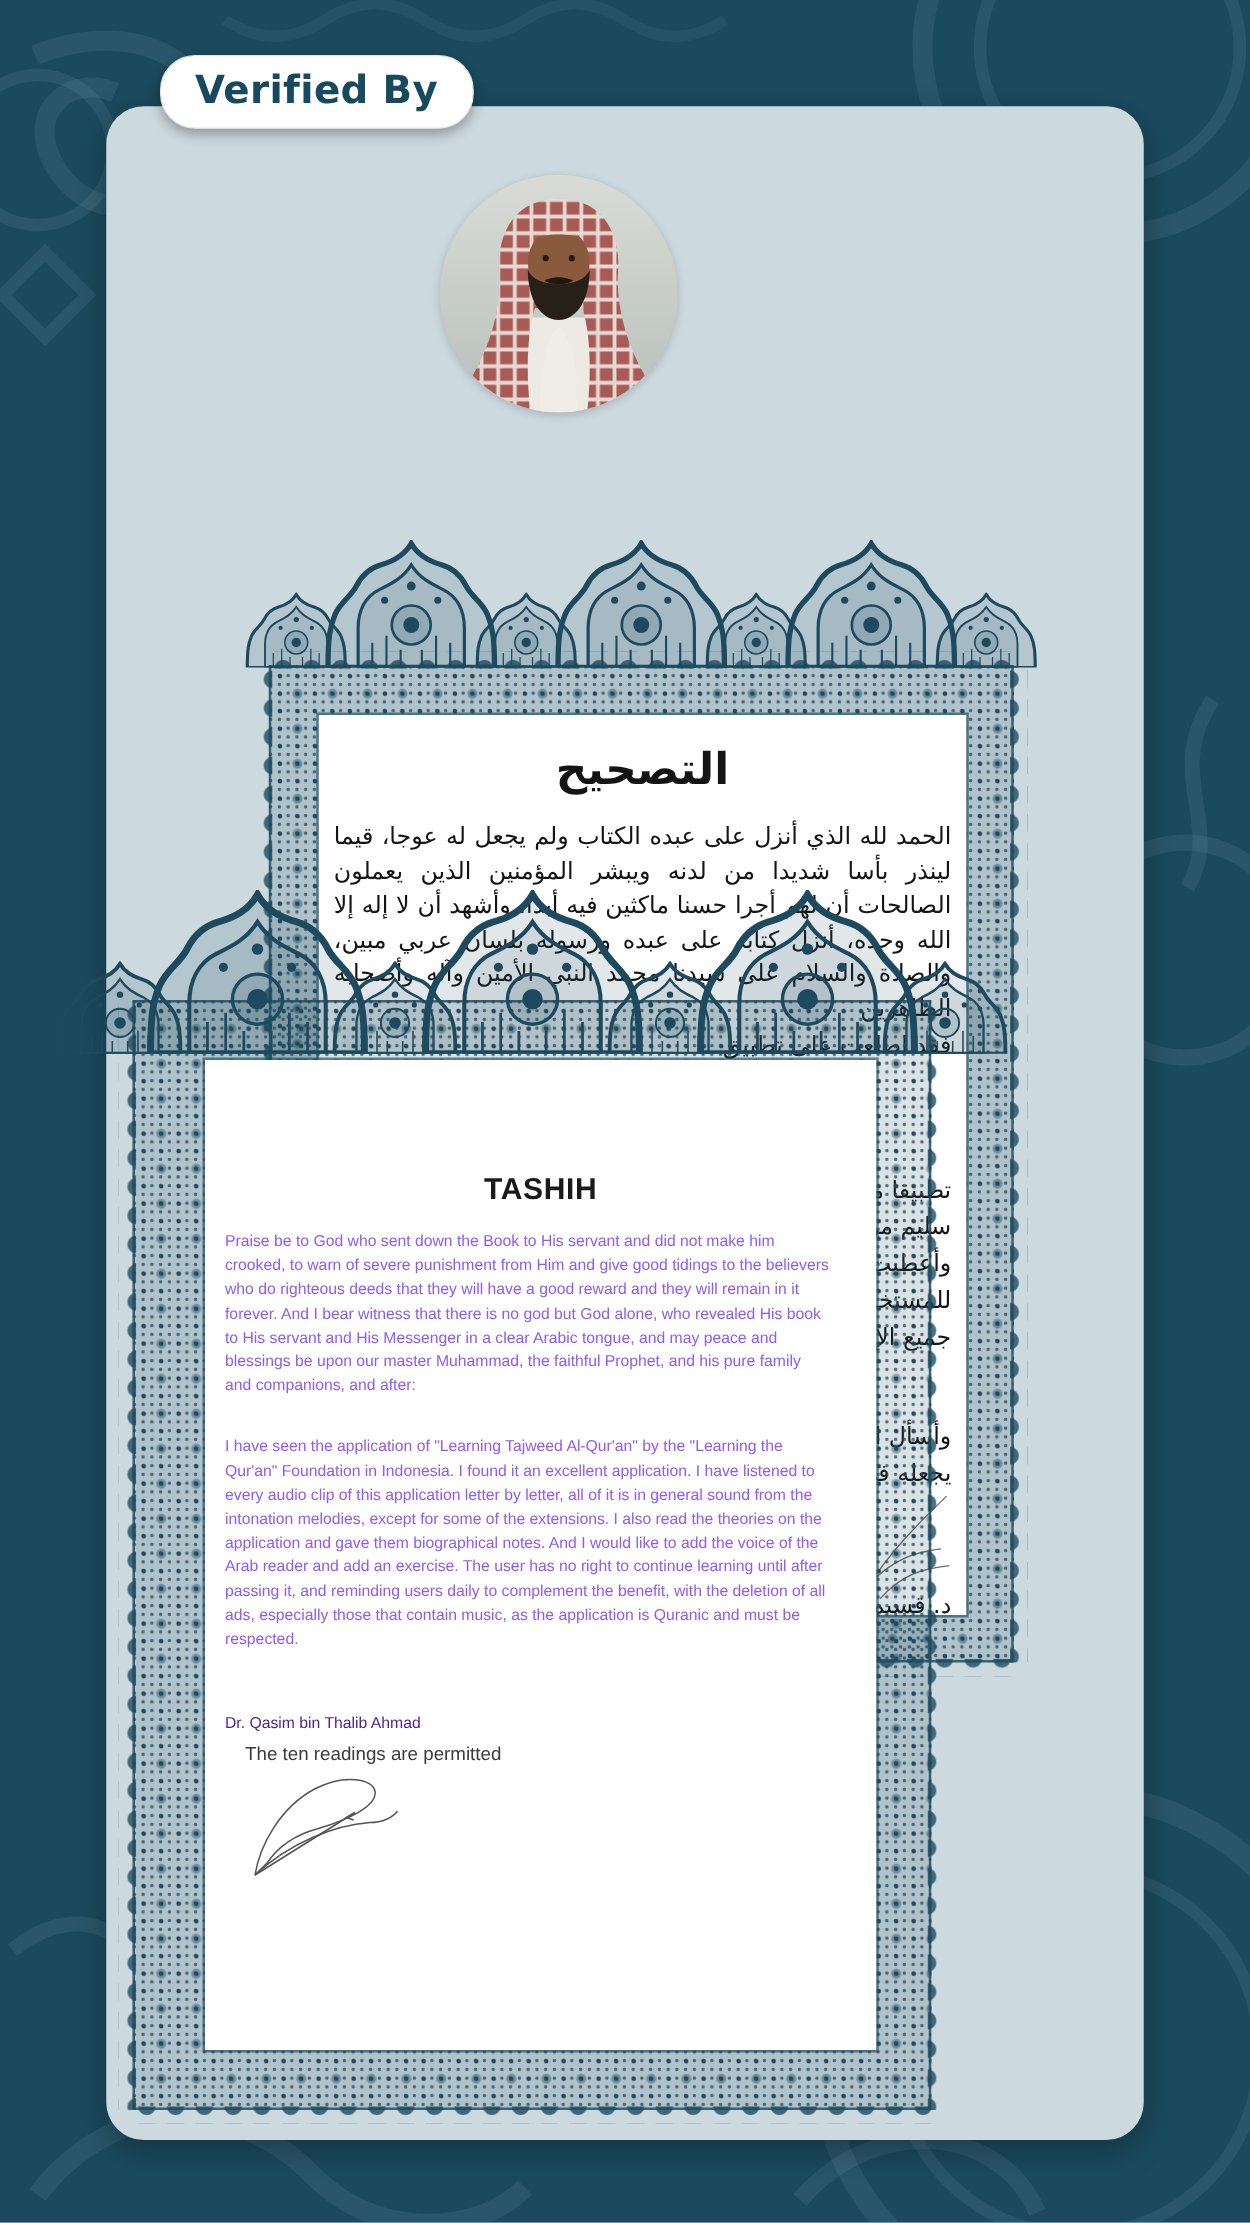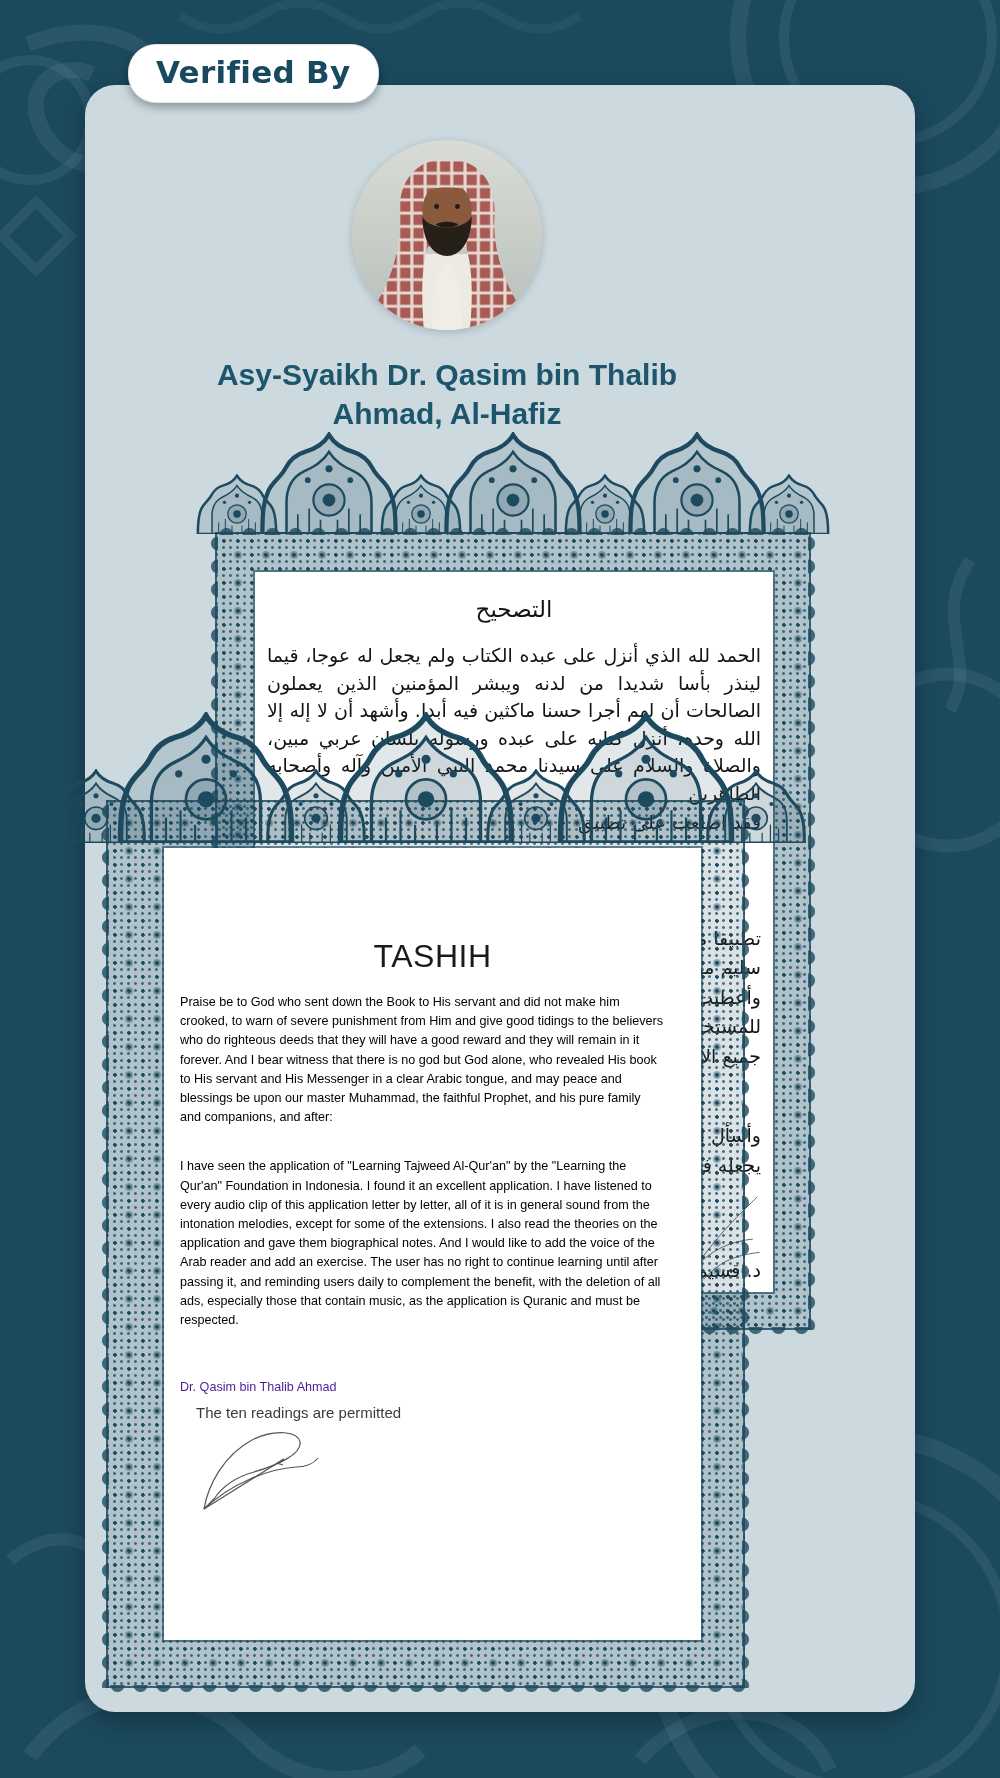--- a/index.html
+++ b/index.html
@@ -85,42 +85,42 @@
   .fan.b{position:relative;z-index:1;}
   .fan.s{z-index:0;}
   .cr1 .fan.b{width:150px;height:102px;}
   .cr1 .fan.s{width:86px;height:60px;margin:0 -26px;}
   .cr2 .fan.b{width:184px;height:131px;}
   .cr2 .fan.s{width:104px;height:74px;margin:0 -34px;}
   
   .ar-title{
     margin-top:24px;text-align:center;direction:rtl;
     font-family:"DejaVu Sans", sans-serif;
-    font-weight:normal;font-size:23px;color:#141414;
+    font-weight:bold;font-size:35px;color:#141414;
   }
   .ar-body{
     margin:20px 12px 0 12px;direction:rtl;text-align:justify;
     font-family:"DejaVu Sans", sans-serif;
     font-size:19px;line-height:27.5px;color:#141414;
   }
   .frag{
     margin:2px 12px 0 12px;direction:rtl;text-align:right;
     font-family:"DejaVu Sans", sans-serif;
     font-size:19px;line-height:27.5px;color:#141414;
   }
   .fg1{margin-top:88px;} .fg6{margin-top:52px;} .fg8{margin-top:78px;}
   .ar-sig{position:absolute;right:8px;top:616px;width:80px;height:100px;}
   
   .en-title{
     margin-top:90px;text-align:center;
-    font-weight:normal;font-size:32px;color:#1a1a1a;letter-spacing:.5px;
+    font-weight:bold;font-size:24px;color:#1a1a1a;letter-spacing:.5px;
   }
   .en-p{
     margin:18px 38px 0 16px;
-    font-size:12.6px;line-height:19.2px;color:#000000;text-align:left;
+    font-size:12.6px;line-height:19.2px;color:#8b5cf6;text-align:left;
   }
   .en-p2{margin-top:30px;}
   .en-p3{margin-top:46px;}
   .sig-name{margin:50px 38px 4px 16px;font-size:12.6px;color:#4c1d95;}
   .sig-note{margin:10px 38px 0 32px;font-size:15px;color:#3b3b3b;}
   .en-sig{display:block;margin:6px 0 0 16px;width:195px;height:86px;}
 </style>
 </head>
 <body>
 
@@ -183,21 +183,20 @@
       <path d="M42,100 C42,80 45,68 50,64 C55,68 58,80 58,100 Z" fill="#f0ede6"></path>
       <ellipse cx="50" cy="37" rx="13" ry="15" fill="#8a5a3c"></ellipse>
       <path d="M36,28 C40,19 60,19 64,28 C58,24 42,24 36,28 Z" fill="url(#kf)"></path>
       <circle cx="44.5" cy="35" r="1.3" fill="#221a15"></circle>
       <circle cx="55.5" cy="35" r="1.3" fill="#221a15"></circle>
       <path d="M37,40 C37,52 42,61 50,61 C58,61 63,52 63,40 C60,48 40,48 37,40 Z" fill="#272019"></path>
       <path d="M44,44.5 C47,42.5 53,42.5 56,44.5 C53,46.5 47,46.5 44,44.5 Z" fill="#1f1914"></path>
     </svg>
   </div>
 
-  <div class="name">Asy-Syaikh Dr. Qasim bin Thalib Ahmad, Al-Hafiz</div>
 
   <div class="cert cert1">
     <div class="crown-row cr1">
       <svg class="fan s" viewBox="0 0 100 72">
           <use href="#fan"></use>
         </svg>
       <svg class="fan b" viewBox="0 0 100 72">
           <use href="#fan"></use>
         </svg>
       <svg class="fan s" viewBox="0 0 100 72">

